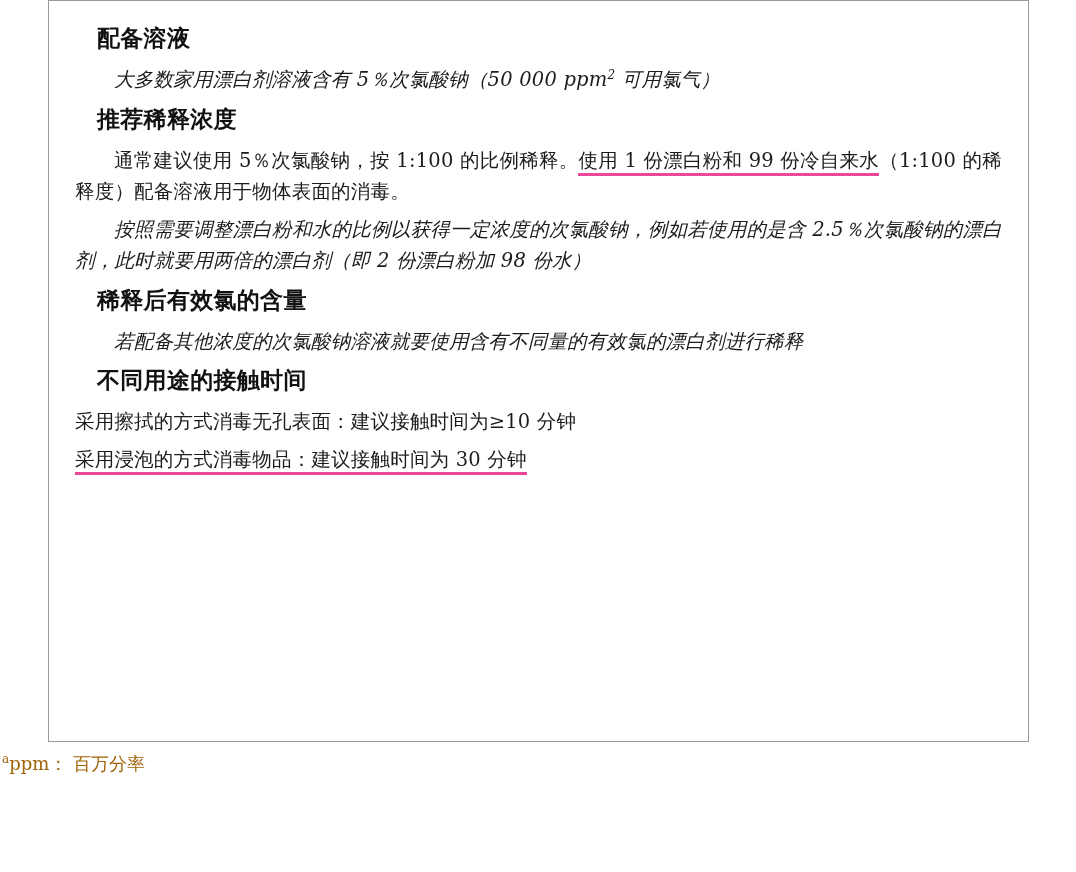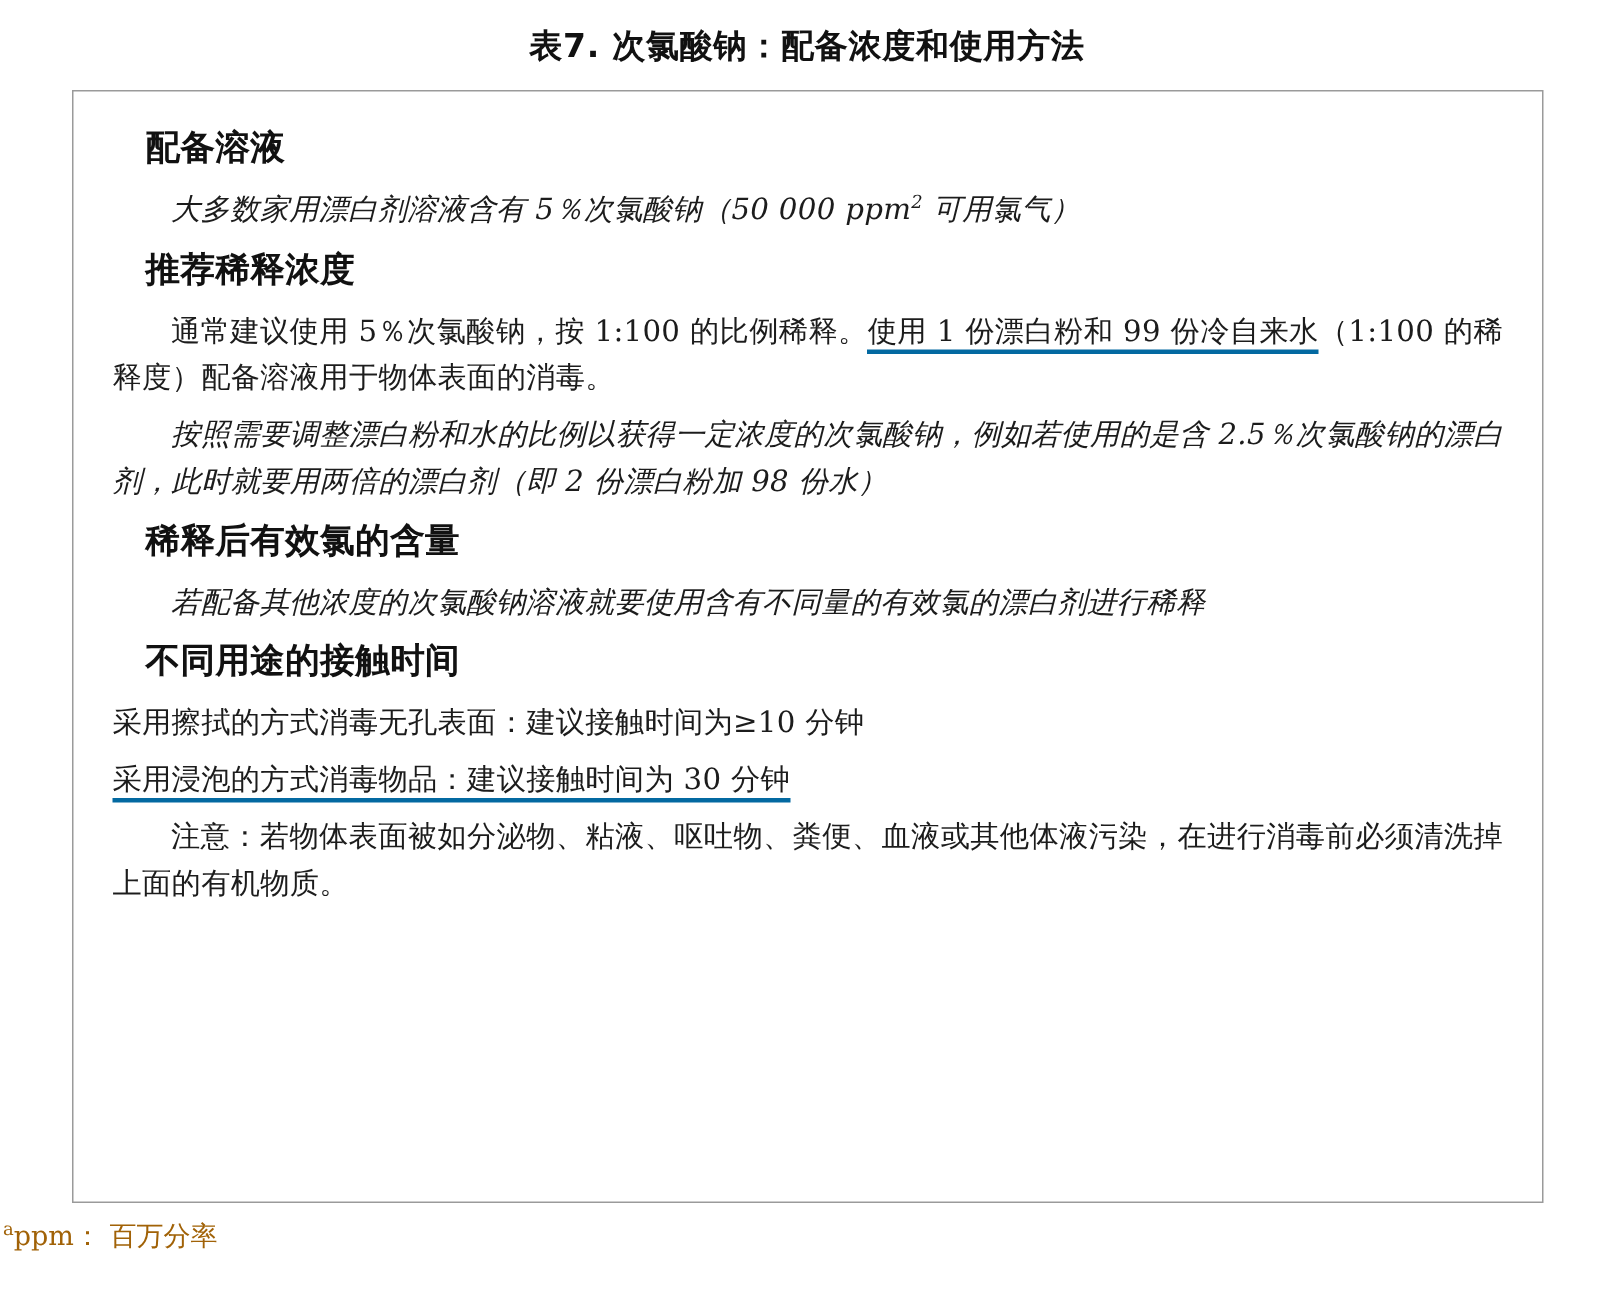--- a/index.html
+++ b/index.html
@@ -56,55 +56,53 @@
     color: #1c1c1c;
     letter-spacing: 0.2px;
   }
   p.indent { text-indent: 2em; }
   sup.note {
     font-size: 12px;
     vertical-align: super;
     line-height: 0;
   }
   .underline-red {
-    border-bottom: 3px solid #0369a1;
+    border-bottom: 3px solid #ec4899;
     padding-bottom: 1px;
   }
   .footnote {
     font-size: 18px;
     margin: 10px 0 0 2px;
     color: #a16207;
   }
   .footnote sup {
     font-size: 12px;
     vertical-align: super;
   }
   .block { margin-bottom: 4px; font-style: italic; }
 </style>
 </head>
 <body>
 
 <div class="page">
 
-  <div class="table-title">表7. 次氯酸钠：配备浓度和使用方法</div>
 
   <div class="table-box">
 
     <div class="section-head first">配备溶液</div>
     <p class="para indent block"><span>大多数家用漂白剂溶液含有 5％次氯酸钠（50 000 ppm</span><sup class="note">2</sup><span> 可用氯气）</span></p>
 
     <div class="section-head">推荐稀释浓度</div>
     <p class="para indent"><span>通常建议使用 5％次氯酸钠，按 1:100 的比例稀释。</span><span class="underline-red">使用 1 份漂白粉和 99 份冷自来水</span><span>（1:100 的稀释度）配备溶液用于物体表面的消毒。</span></p>
     <p class="para indent block">按照需要调整漂白粉和水的比例以获得一定浓度的次氯酸钠，例如若使用的是含 2.5％次氯酸钠的漂白剂，此时就要用两倍的漂白剂（即 2 份漂白粉加 98 份水）</p>
 
     <div class="section-head">稀释后有效氯的含量</div>
     <p class="para indent block">若配备其他浓度的次氯酸钠溶液就要使用含有不同量的有效氯的漂白剂进行稀释</p>
 
     <div class="section-head">不同用途的接触时间</div>
     <p class="para">采用擦拭的方式消毒无孔表面：建议接触时间为≥10 分钟</p>
     <p class="para"><span class="underline-red">采用浸泡的方式消毒物品：建议接触时间为 30 分钟</span></p>
-    <p class="para indent">注意：若物体表面被如分泌物、粘液、呕吐物、粪便、血液或其他体液污染，在进行消毒前必须清洗掉上面的有机物质。</p>
 
   </div>
 
   <div class="footnote"><sup>a</sup><span>ppm： 百万分率</span></div>
 
 </div>
 
 </body></html>

